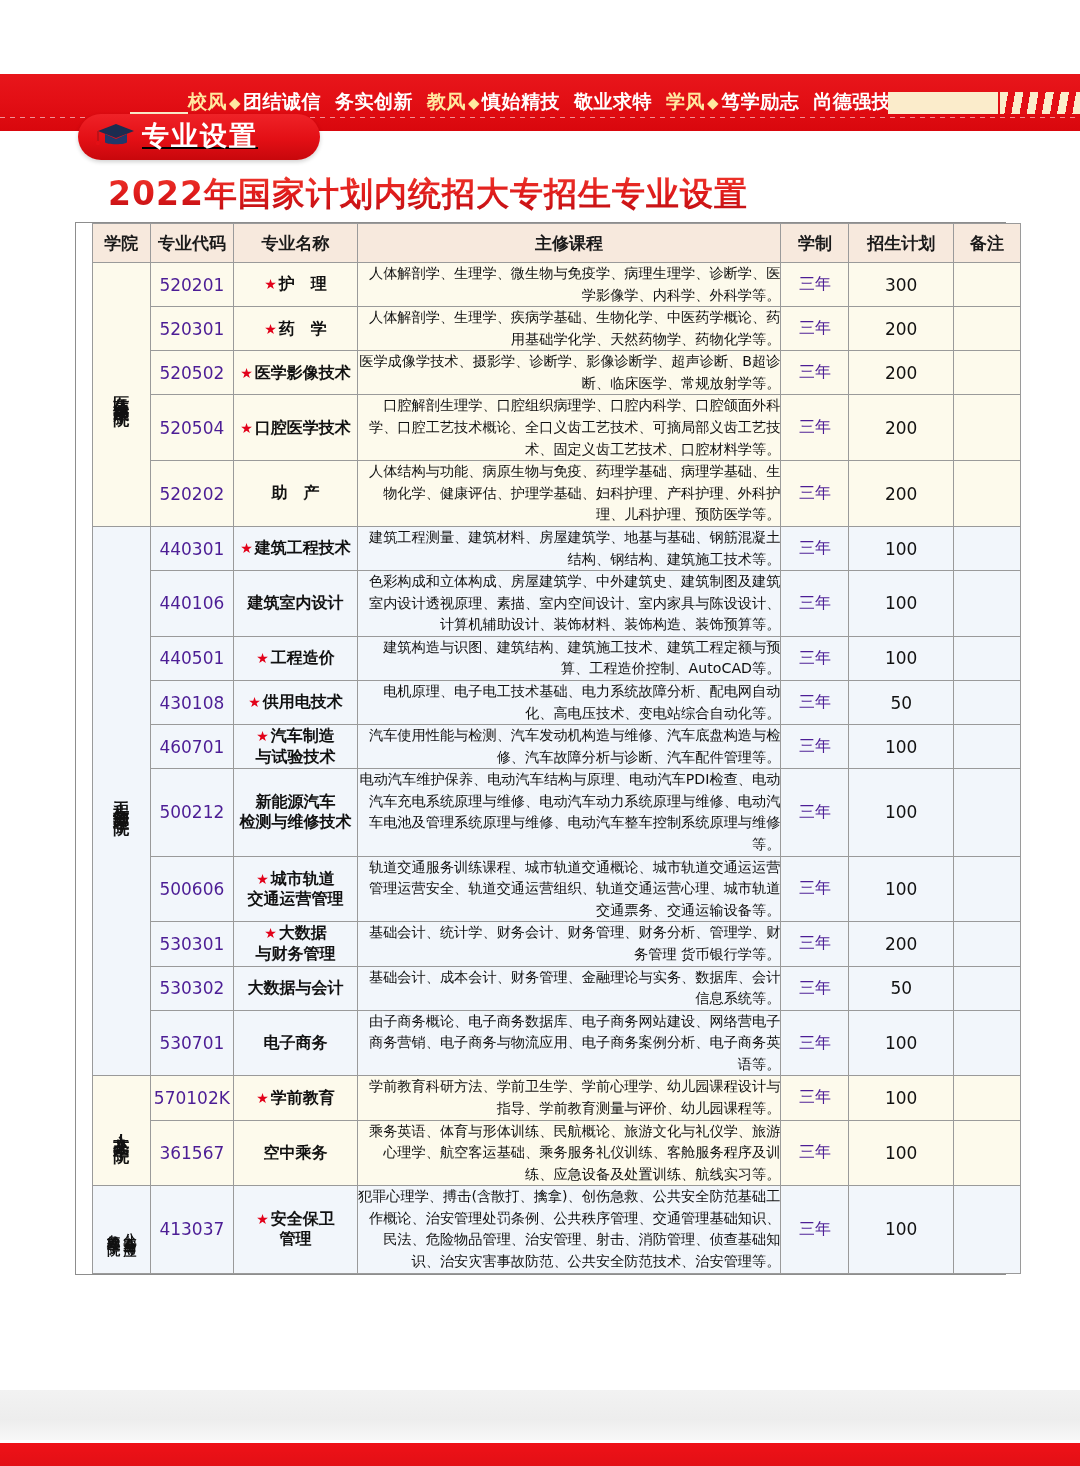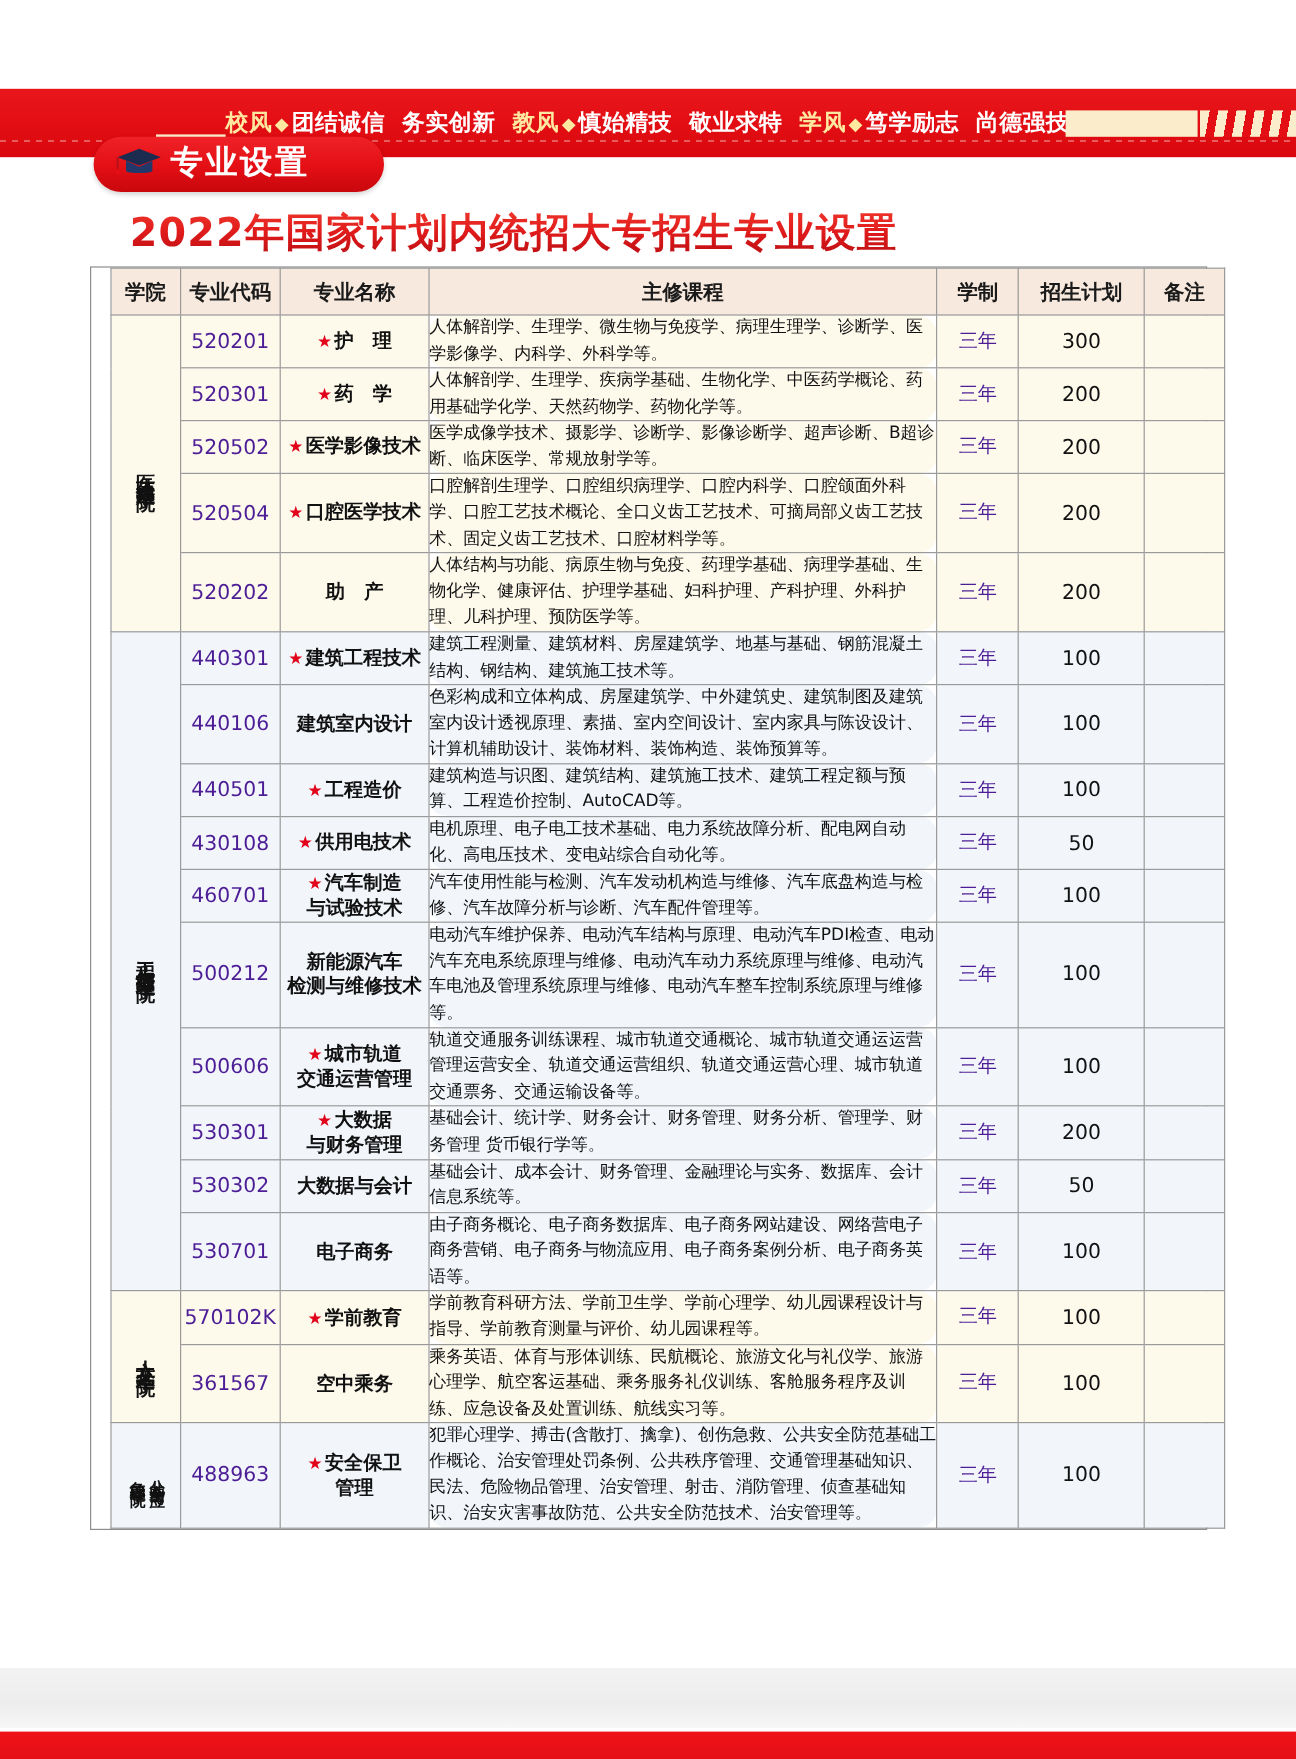--- a/index.html
+++ b/index.html
@@ -48,20 +48,21 @@
   
   .badge{
     position:absolute;left:78px;top:114px;
     height:46px;min-width:242px;
     background:linear-gradient(180deg,#ef2227 0%,#e30f15 55%,#c8070c 100%);
     border-radius:24px;
     display:flex;align-items:center;
     padding:0 22px 4px 18px;
     box-sizing:border-box;
     box-shadow:0 2px 4px rgba(0,0,0,.18);
+    text-decoration:underline;
   }
   .cap-icon{width:40px;height:28px;margin-right:6px;flex:0 0 auto;}
   .badge-text{
     color:#ffffff;font-size:27px;font-weight:bold;letter-spacing:2px;
     font-family:"DejaVu Sans","Liberation Sans",sans-serif;
     line-height:1;
   }
 
   
   .main-title{
@@ -119,21 +120,21 @@
     font-weight:bold;
   }
   .v-pair{display:flex;justify-content:center;}
   .v-pair .v-txt{font-size:13px;letter-spacing:2px;}
 
   td.code{text-align:center;font-size:17px;color:#4c1d95;}
   td.pname{text-align:center;font-size:16px;font-weight:bold;color:#111;line-height:1.28;padding:4px 2px;}
   td.pname .star{color:#e2021a;font-size:14px;margin-right:2px;}
   td.course{
     font-size:14.2px;line-height:1.52;color:#111;
-    padding:6px 9px;text-align:left;border-radius:16px;
+    padding:6px 9px;text-align:right;
   }
   td.len{text-align:center;font-size:16px;color:#4c1d95;}
   td.plan{text-align:center;font-size:17px;color:#111;}
   td.note{}
 
   
   tr.sec-med td{background:#fdfaec;}
   tr.sec-eng td{background:#f2f6fb;}
   tr.sec-art td{background:#fdfaec;}
   tr.sec-pub td{background:#f2f6fb;}
@@ -335,21 +336,21 @@
           <td class="plan">100</td>
           <td class="note"></td>
         </tr>
         <tr class="sec-pub">
           <td class="college" rowspan="1">
             <div class="v-pair">
               <span class="v-txt">急管理学院</span>
               <span class="v-txt">公共安全与应</span>
             </div>
           </td>
-          <td class="code">488963</td>
+          <td class="code">413037</td>
           <td class="pname"><span class="star">★</span>安全保卫<br>管理</td>
           <td class="course">犯罪心理学、搏击(含散打、擒拿)、创伤急救、公共安全防范基础工作概论、治安管理处罚条例、公共秩序管理、交通管理基础知识、民法、危险物品管理、治安管理、射击、消防管理、侦查基础知识、治安灾害事故防范、公共安全防范技术、治安管理等。</td>
           <td class="len">三年</td>
           <td class="plan">100</td>
           <td class="note"></td>
         </tr>
       </tbody>
   </table>
 </div>
 

